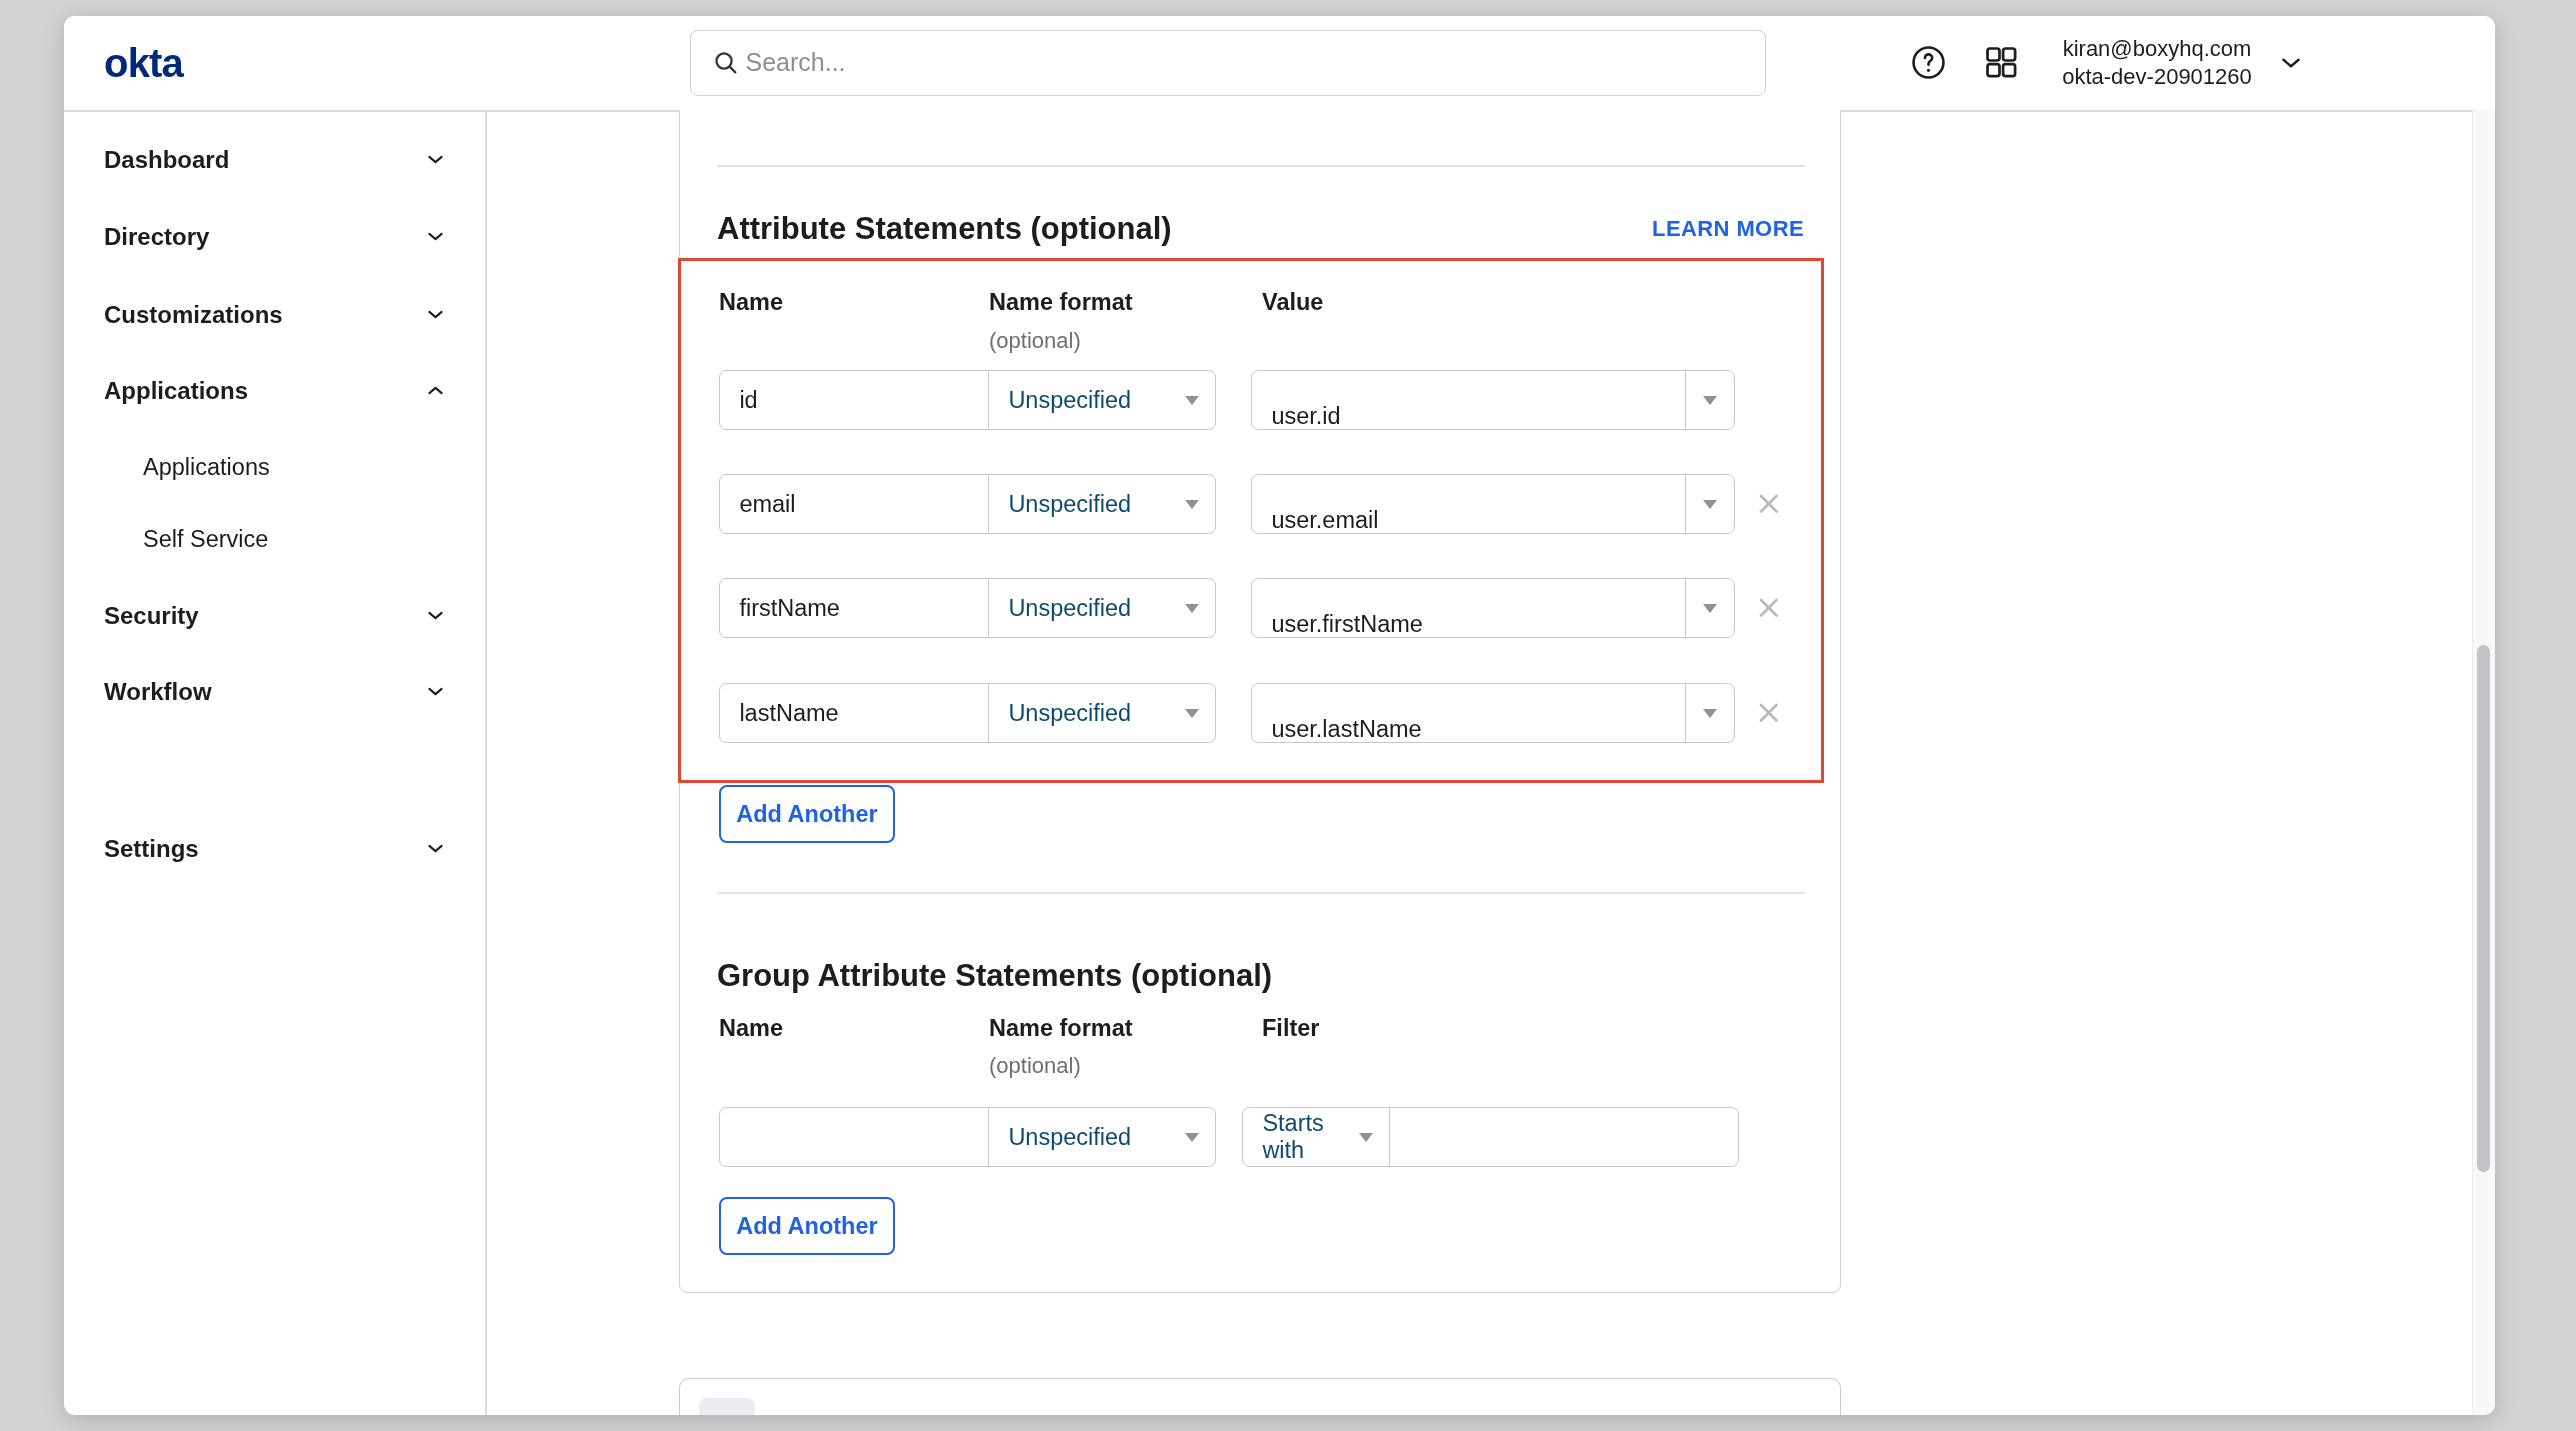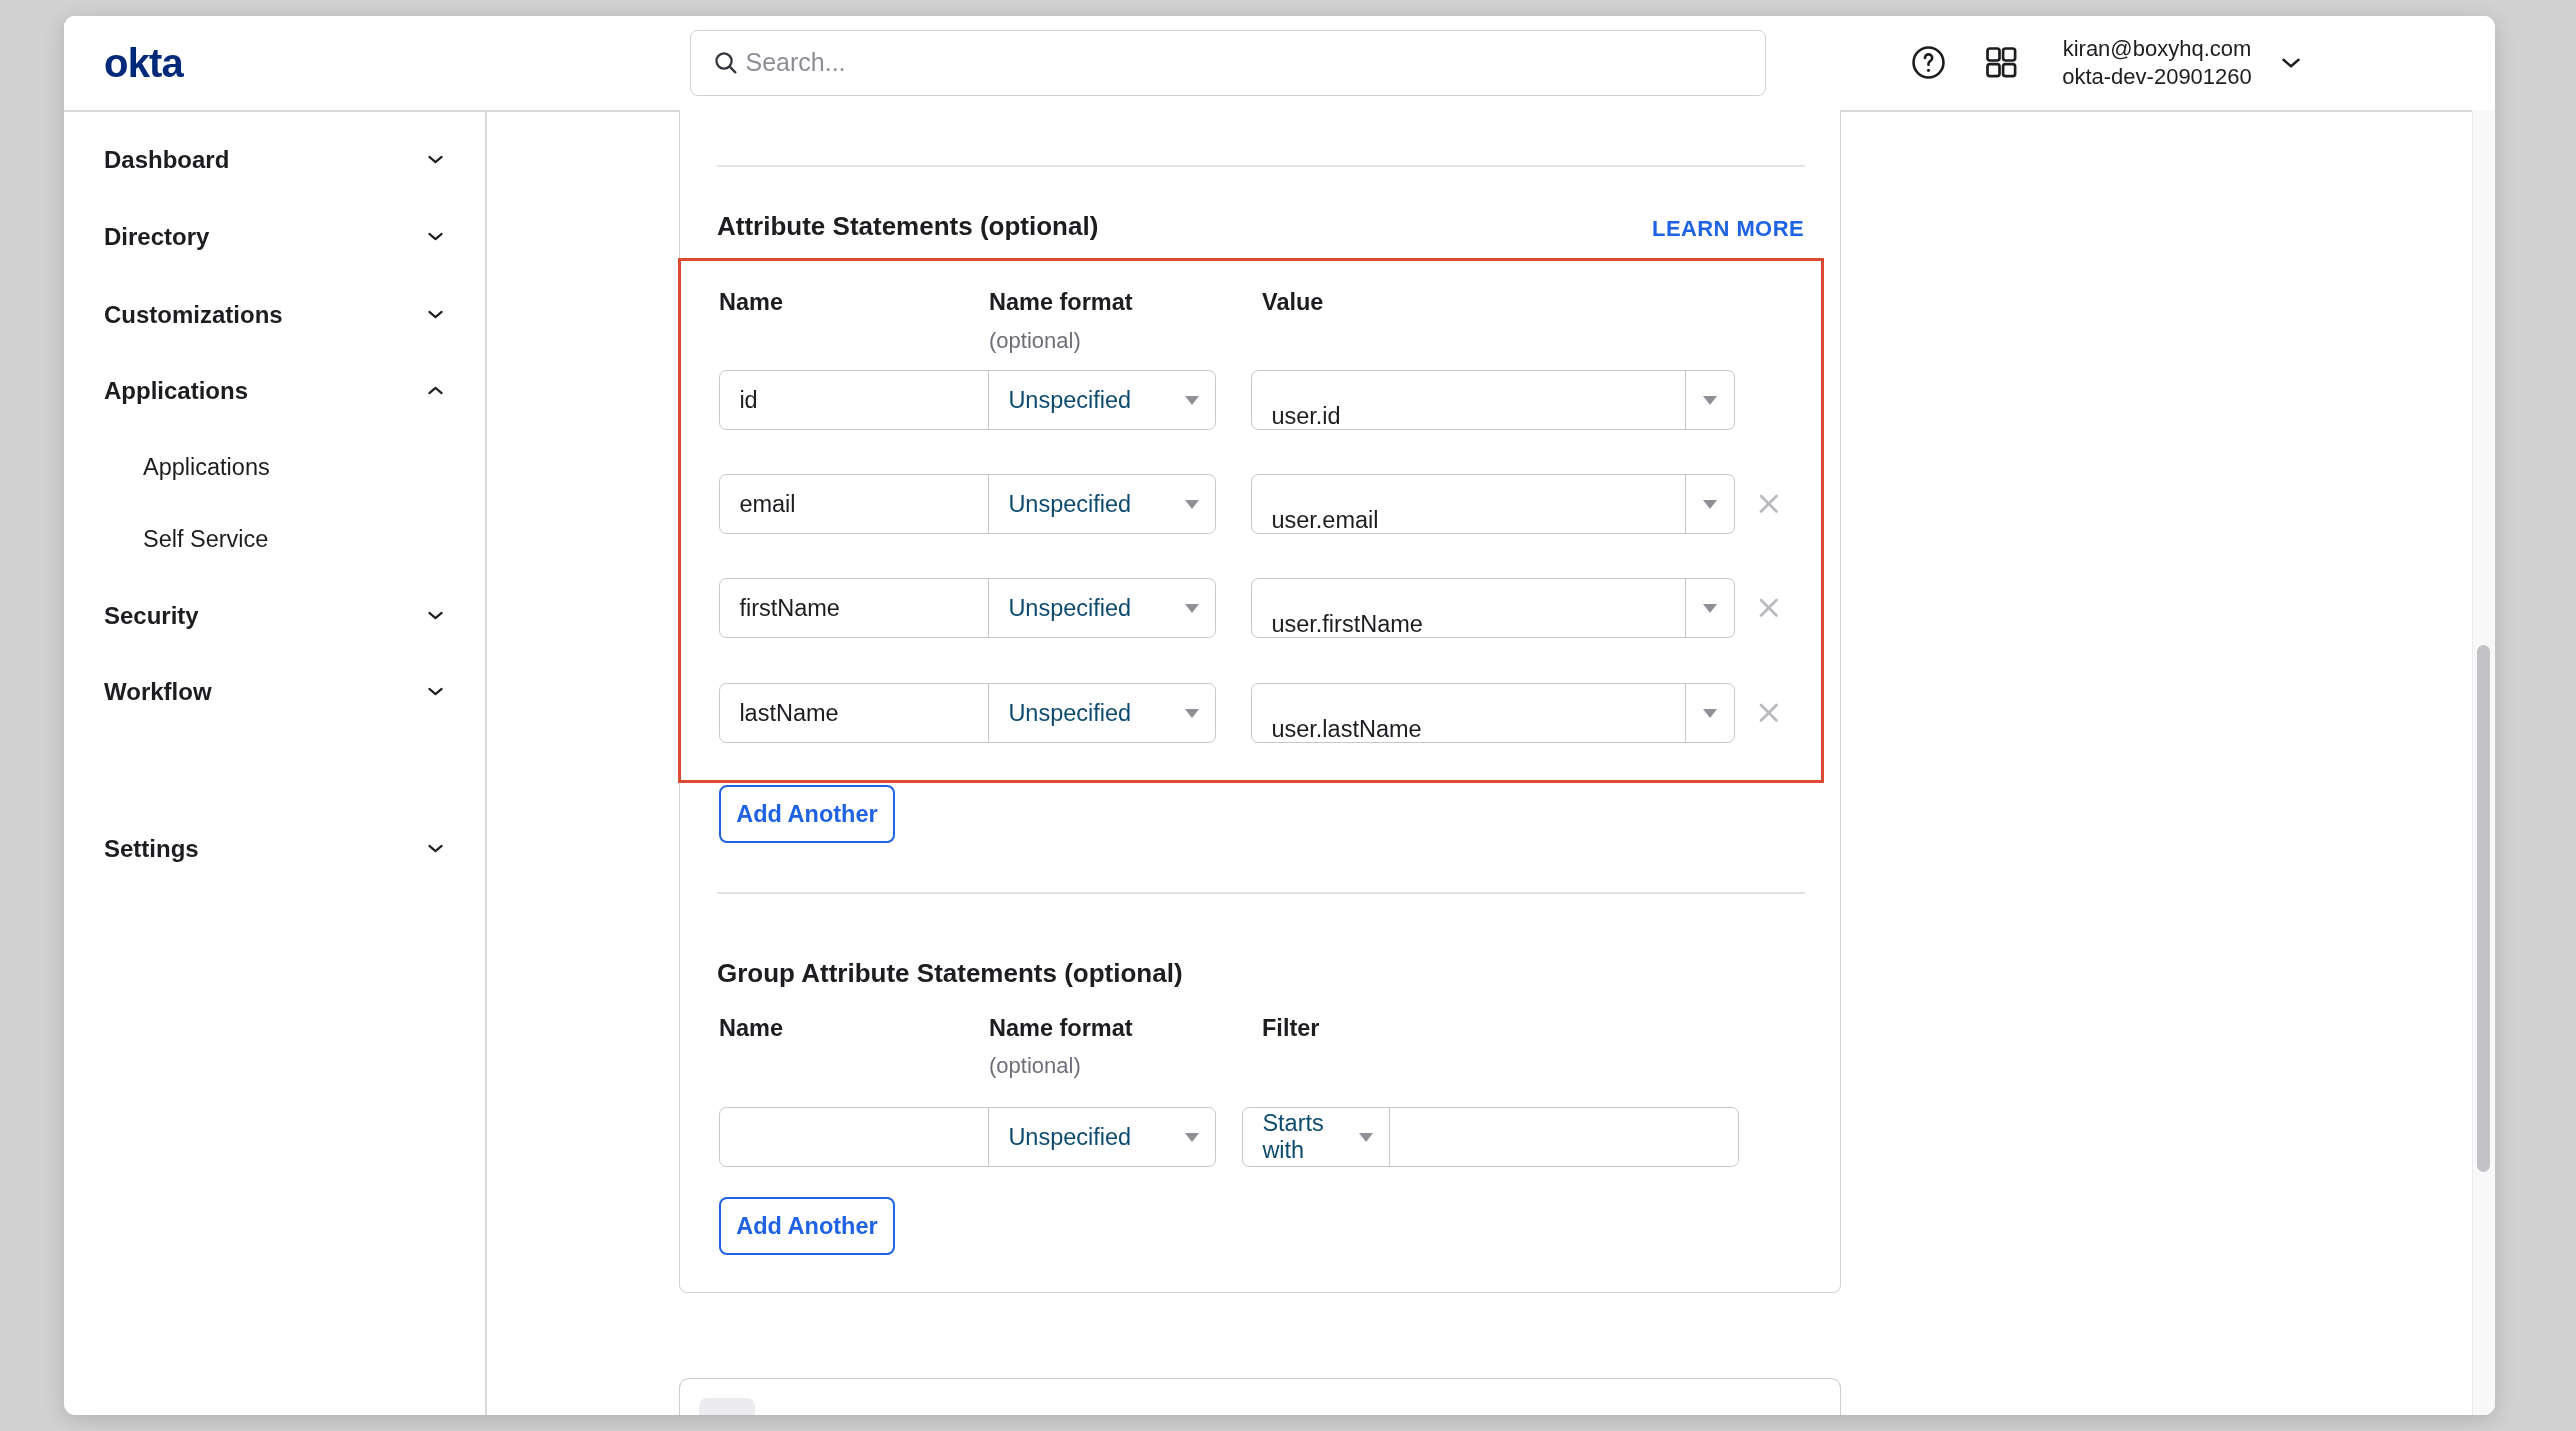--- a/index.html
+++ b/index.html
@@ -47,21 +47,21 @@
   .nav-sub-label { font-size:23.5px; font-weight:400; color:#1d1d21; }
   
   .card1 { position:absolute; left:615px; top:94px; width:1162px; height:1183px;
            border:1.6px solid #d2d2d8; border-top:none; border-radius:0 0 8px 8px; background:#fff; }
   .card2 { position:absolute; left:615px; top:1362px; width:1162px; height:65px;
            border:1.6px solid #cdcdd3; border-bottom:none; border-radius:9.7px 9.7px 0 0; background:#fff; }
   .logo-placeholder { position:absolute; left:18.6px; top:19.4px; width:56px; height:32px;
                       border-radius:8px; background:#ececf0; }
   .hr { position:absolute; left:37px; width:1088px; height:1.6px; background:#e2e2e7; }
   .hr1 { top:55px; } .hr2 { top:782px; }
-  .section-title { position:absolute; left:37px; font-size:26px; font-weight:700; color:#1d1d21; }
+  .section-title { position:absolute; left:37px; font-size:31px; font-weight:700; color:#1d1d21; }
   .title1 { top:101px; } .title2 { top:848px; }
   .learn-more { position:absolute; right:36px; top:106px; font-size:22px; font-weight:700;
                 letter-spacing:0.4px; color:#1f62e4; text-decoration:none; cursor:pointer; }
   .redbox { position:absolute; left:-1.6px; top:148px; width:1146px; height:525px;
             border:3.2px solid #dc4a32; pointer-events:none; }
   .col-head { position:absolute; font-size:23.5px; font-weight:700; color:#1d1d21; }
   .col-note { position:absolute; font-size:22px; font-weight:400; color:#6e6e78; }
   .head-row1 { top:179px; } .note1 { top:218px; }
   .head-row2 { top:905px; } .note2 { top:943px; }
   .cx-name { left:39px; } .cx-format { left:309px; } .cx-value { left:582px; }

